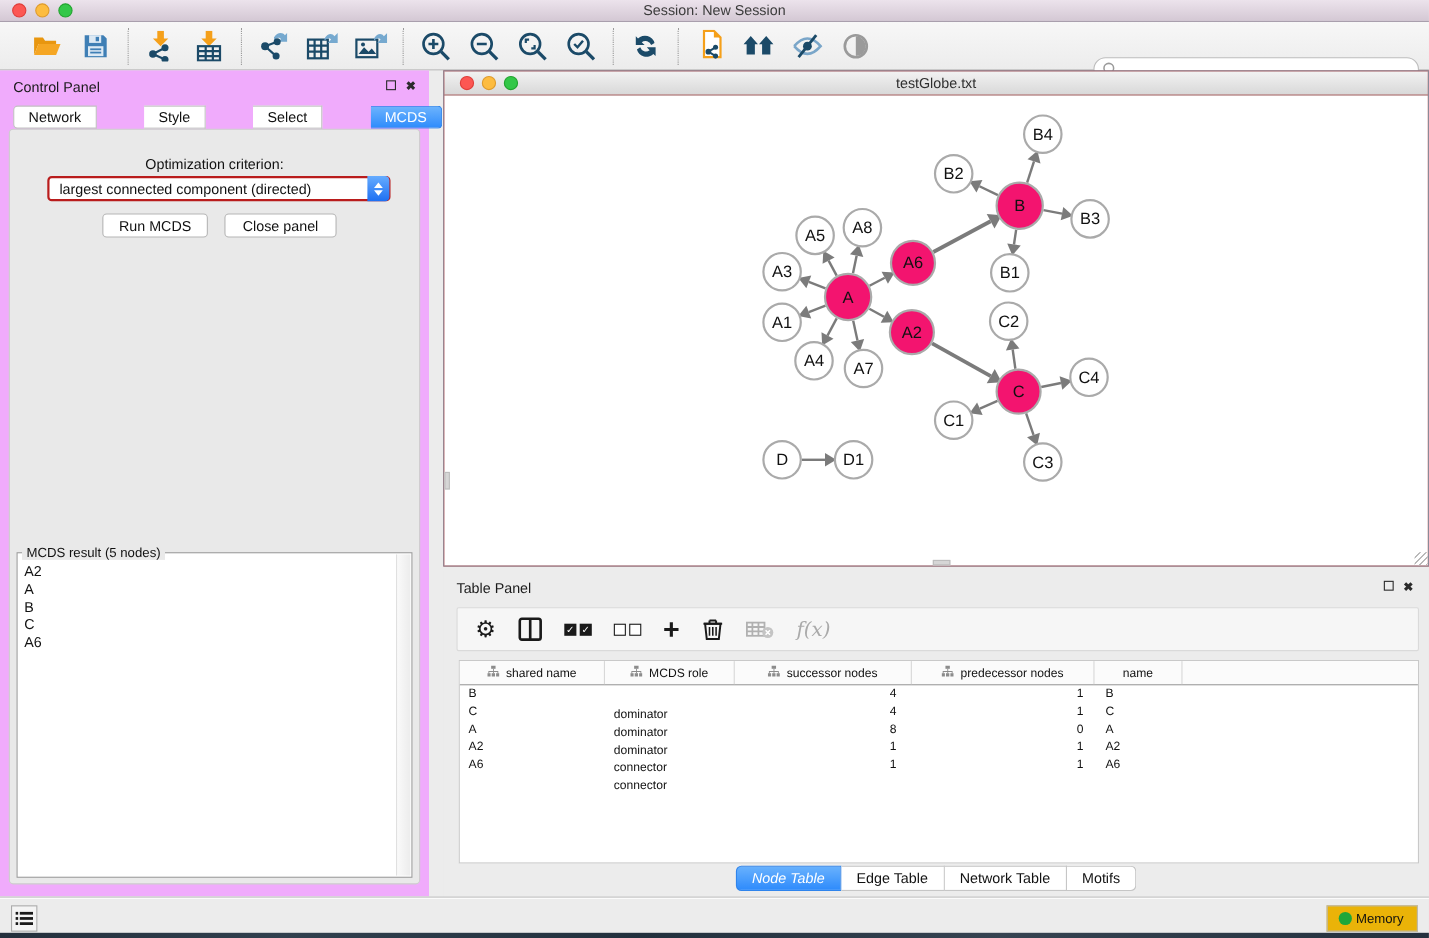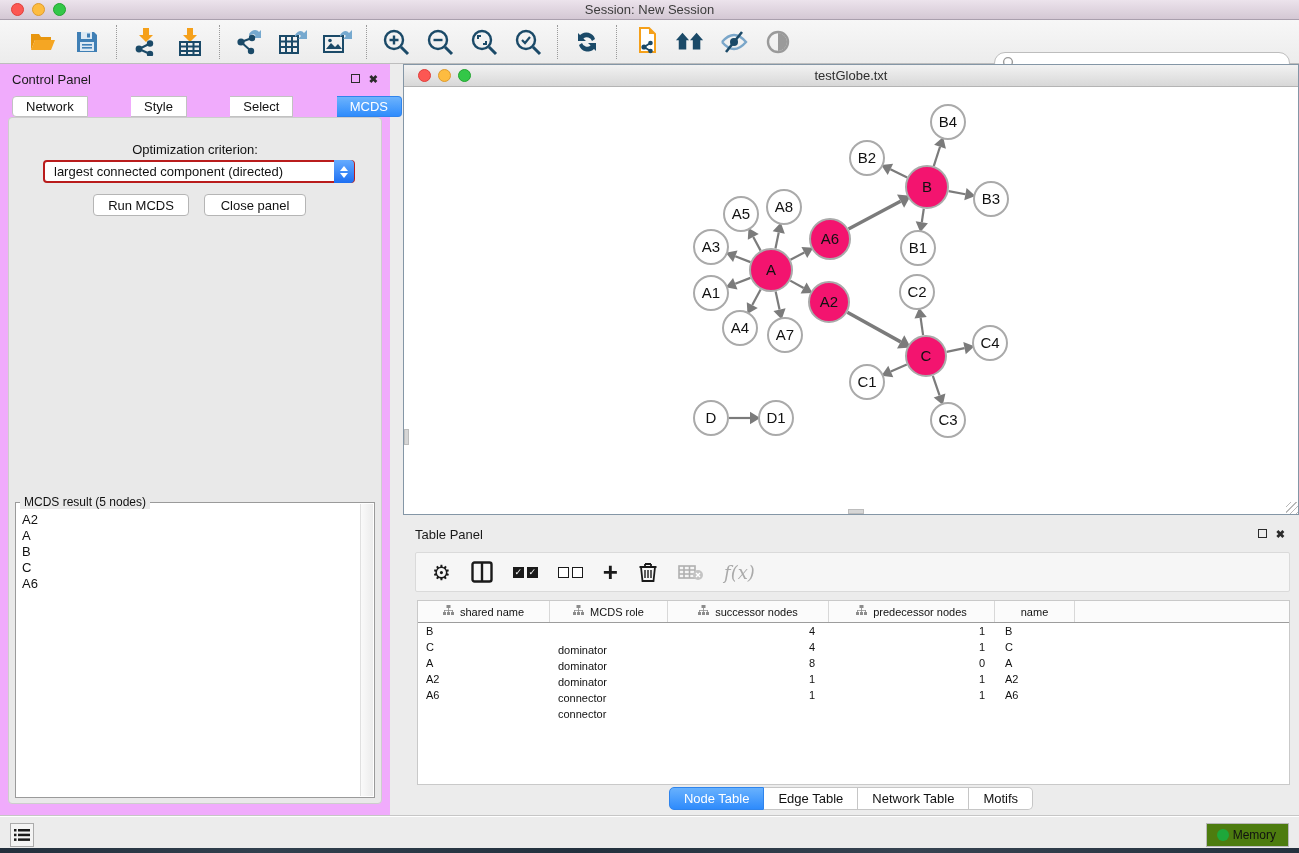--- a/index.html
+++ b/index.html
@@ -94,30 +94,30 @@
   .tr { display:flex; height:16px; align-items:center; cursor:default; }
   .td { font-size:11px; color:#111; white-space:nowrap; overflow:hidden; }
   .c0 { width:132px; padding-left:8px; }
   .c1 { width:118px; padding-left:8px;margin-top:37px; }
   .c2 { width:161px; text-align:right; padding-right:14px; }
   .c3 { width:166px; text-align:right; padding-right:10px; }
   .c4 { width:80px; padding-left:10px; }
   #tp-tabs { position:absolute; left:0; top:268px; width:896px; display:flex; justify-content:center; }
   .tp-tab { height:23px; padding:0 14px; background:#fff; border:1px solid #c6c6c6; border-left:none;
     font-size:13px; color:#111; display:flex; align-items:center; cursor:pointer; }
-  .tp-tab:first-child { border-left:1px solid #c6c6c6; border-radius:5px 0 0 5px; }
+  .tp-tab:first-child { border-left:1px solid #c6c6c6; border-radius:5px 0 0 5px;font-style:italic; }
   .tp-tab:last-child { border-radius:0 5px 5px 0; }
   .tp-tab.active { background:linear-gradient(#68b1fd,#2e8bfc); border-color:#2f84ec; color:#fff; }
 
   
   #statusbar { position:absolute; left:0; top:815px; width:1299px; height:33px; background:#ececec;
     border-top:1px solid #c6c6c6; box-shadow:inset 0 1px 0 #fff; }
   #list-btn { position:absolute; left:10px; top:7px; width:24px; height:24px; background:#f4f4f4;
     border:1px solid #ababab; display:flex; align-items:center; justify-content:center; cursor:pointer; }
-  #memory-btn { position:absolute; right:10px; top:7px; height:24px; padding:0 12px 0 10px; background:#4d7c0f;
+  #memory-btn { position:absolute; right:10px; top:7px; height:24px; padding:0 12px 0 10px; background:#eab308;
     border:1px solid #b9b9b9; display:flex; align-items:center; gap:4px; font-size:12px; color:#111; cursor:pointer; }
   #memory-dot { width:12px; height:12px; border-radius:50%; background:#1ea73a; }
   #desktop-strip { position:absolute; left:0; top:848px; width:1299px; height:5px;
     background:linear-gradient(90deg,#232f3c,#31404e 20%,#22303d 45%,#364351 70%,#24313e); }
 
   svg text { font-family:"Liberation Sans", sans-serif; }
 </style>
 </head>
 <body>
 

